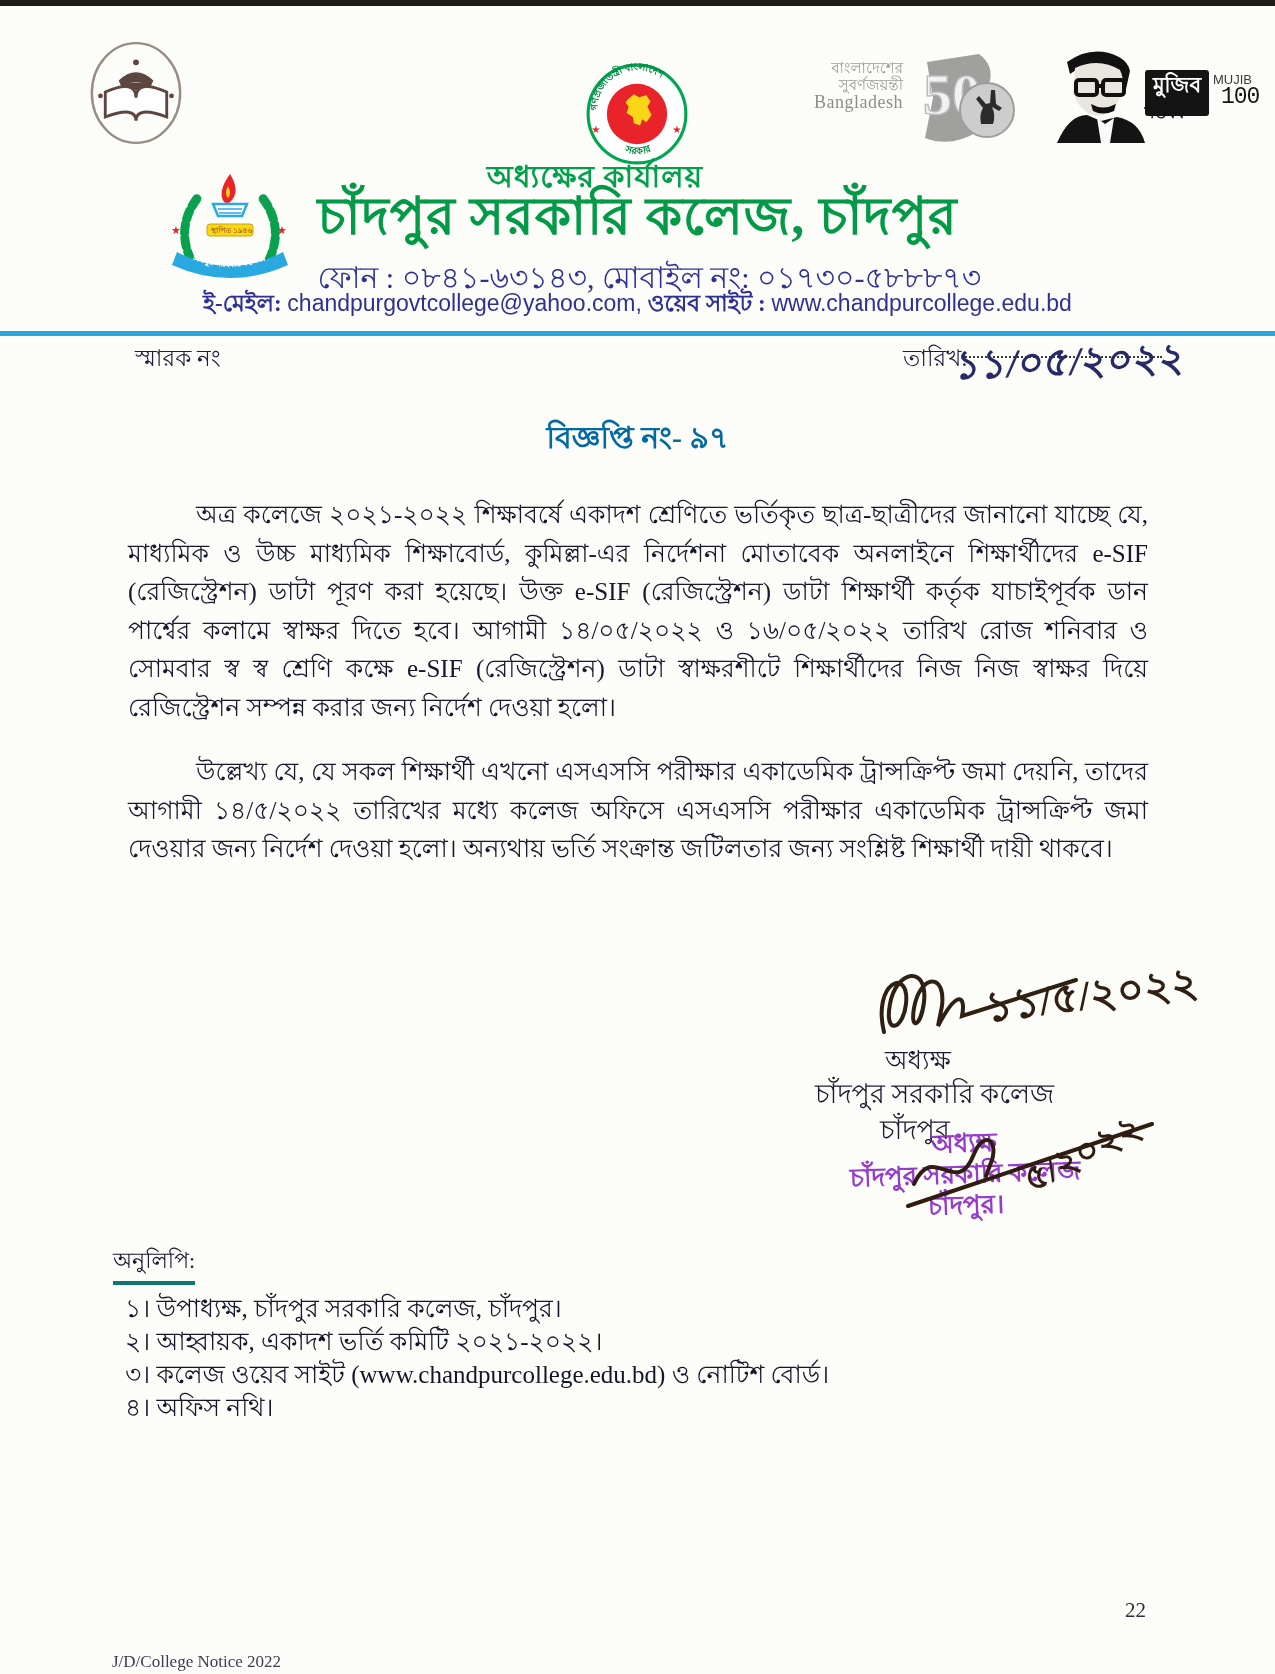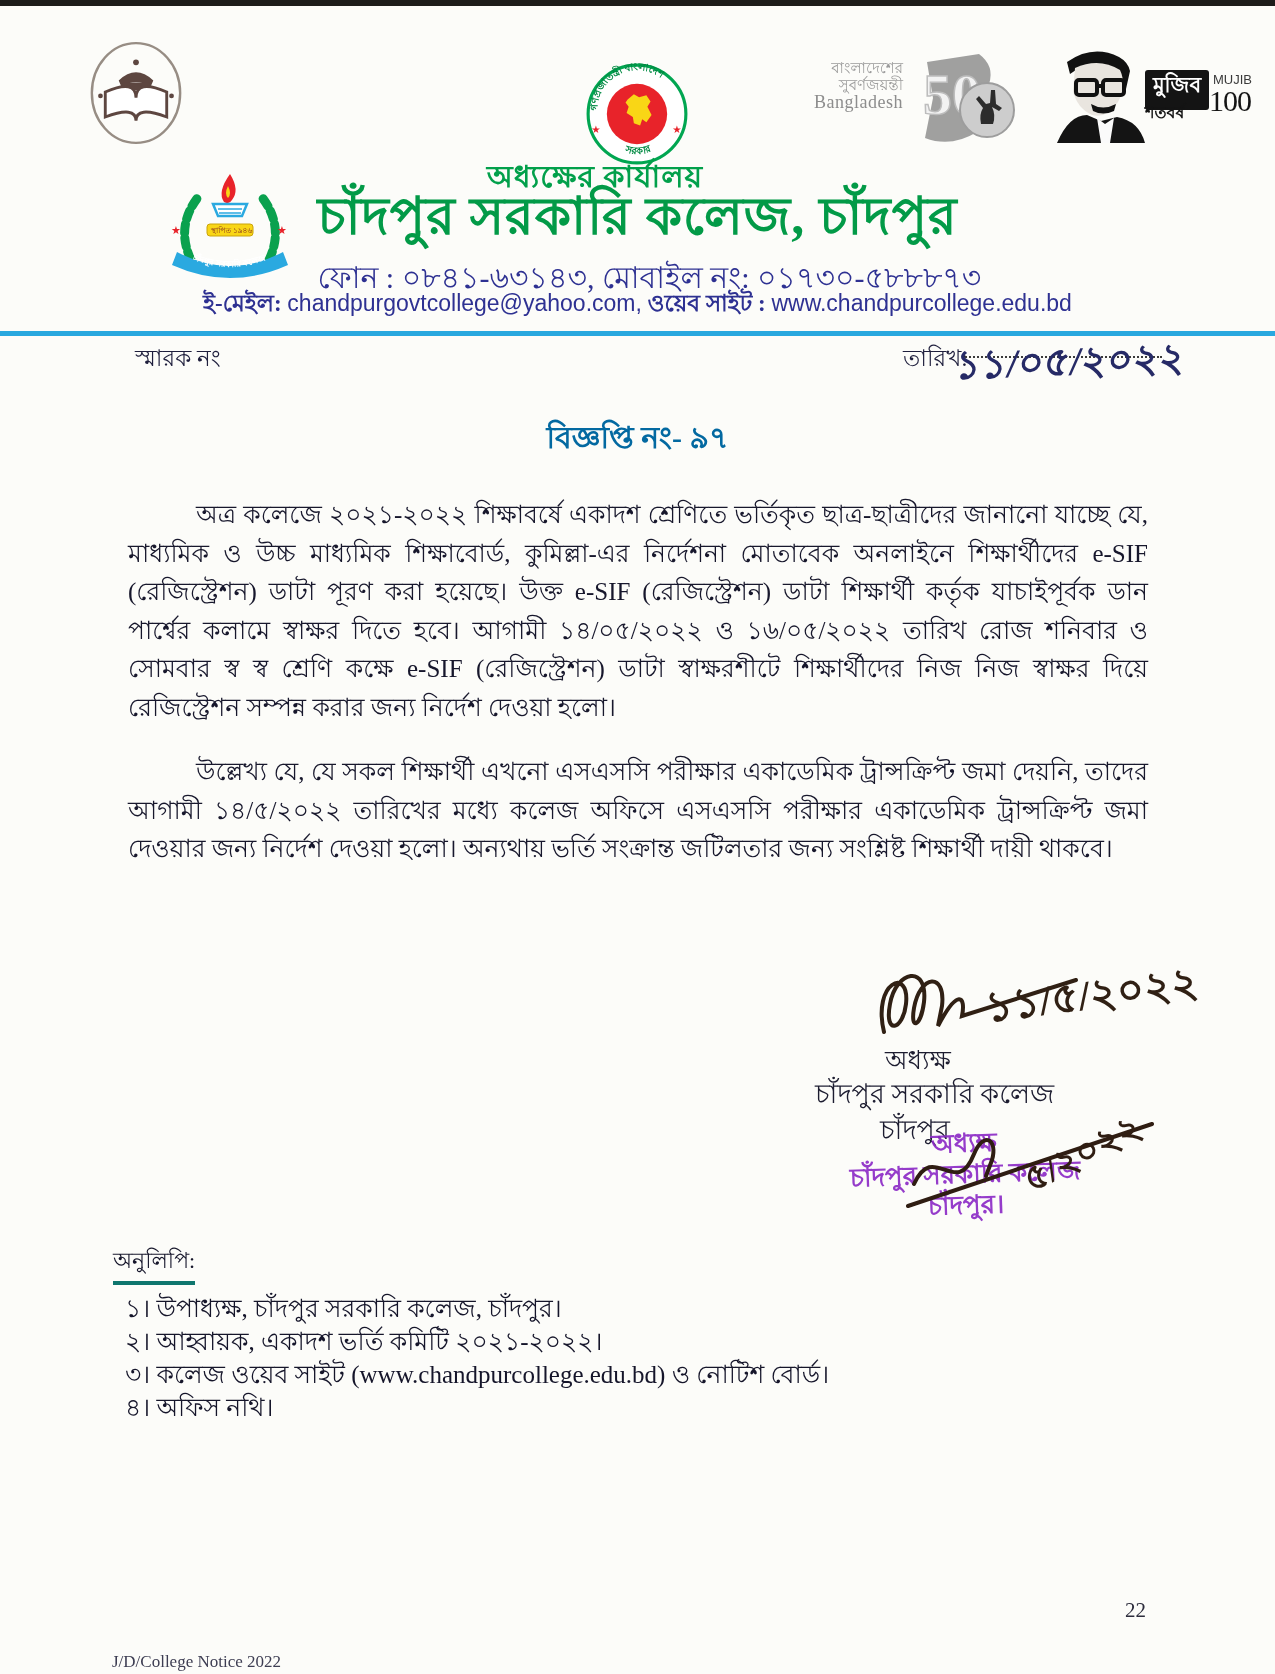--- a/index.html
+++ b/index.html
@@ -97,24 +97,24 @@
     <svg class="abs" style="top:0;left:0;" width="105" height="105" viewBox="0 0 105 105">
       <path d="M22 24 q26 -18 52 -5 q9 5 11 14 l-4 18 q-3 -15 -11 -17 q-29 -11 -45 2 z" fill="#111"></path>
       <path d="M30 30 q24 -11 45 2 q7 15 -2 32 q-11 17 -26 13 q-15 -7 -19 -24 z" fill="#e9e5df"></path>
       <rect x="31" y="42" width="21" height="15" rx="3" fill="none" stroke="#111" stroke-width="4"></rect>
       <rect x="58" y="42" width="21" height="15" rx="3" fill="none" stroke="#111" stroke-width="4"></rect>
       <line x1="52" y1="48" x2="58" y2="48" stroke="#111" stroke-width="4"></line>
       <path d="M46 66 q12 7 25 0 l-2 7 q-11 5 -21 0 z" fill="#111"></path>
       <path d="M12 105 q12 -28 30 -28 l14 6 16 -4 q22 4 28 26 z" fill="#141414"></path>
       <path d="M52 80 l8 6 9 -6 -4 25 -9 0 z" fill="#fafafa"></path>
     </svg>
-    <div class="abs" style="top:32px;left:100px;width:64px;height:40px;background:#141414;border-radius:3px;text-align:center;color:#fff;font-weight:bold;font-size:21px;line-height:30px;">মুজিব</div>
+    <div class="abs" style="top:32px;left:100px;width:64px;height:46px;background:#141414;border-radius:3px;text-align:center;color:#fff;font-weight:bold;font-size:21px;line-height:30px;">মুজিব</div>
     <div class="abs" style="top:62px;left:100px;font-size:16px;font-weight:bold;color:#141414;">শতবর্ষ</div>
     <div class="abs" style="top:34px;left:168px;font-size:13px;color:#3a3a3a;font-family:'Liberation Sans',sans-serif;">MUJIB</div>
-    <div class="abs" style="top:46px;left:164px;font-size:30px;color:#141414;font-family:Liberation Serif, serif;letter-spacing:-1px;">100</div>
+    <div class="abs" style="top:46px;left:176px;font-size:23px;color:#141414;font-family:Liberation Mono, monospace;letter-spacing:-1px;">100</div>
   </div>
 
   <div class="abs" style="top:168px;left:165px;width:130px;height:120px;">
     <svg width="130" height="120" viewBox="0 0 130 120">
       <path d="M26 92 Q10 58 34 28" stroke="#0aa14e" stroke-width="9" fill="none" stroke-dasharray="9 5" stroke-linecap="round"></path>
       <path d="M104 92 Q120 58 96 28" stroke="#0aa14e" stroke-width="9" fill="none" stroke-dasharray="9 5" stroke-linecap="round"></path>
       <text x="6" y="66" font-size="11" fill="#e8232a">★</text>
       <text x="112" y="66" font-size="11" fill="#e8232a">★</text>
       <path d="M65 6 q10 16 2 26 q-3 5 -8 2 q-7 -10 6 -28 z" fill="#e8232a"></path>
       <path d="M63 18 q4 8 0 12 q-4 -4 0 -12 z" fill="#f9d616"></path>

